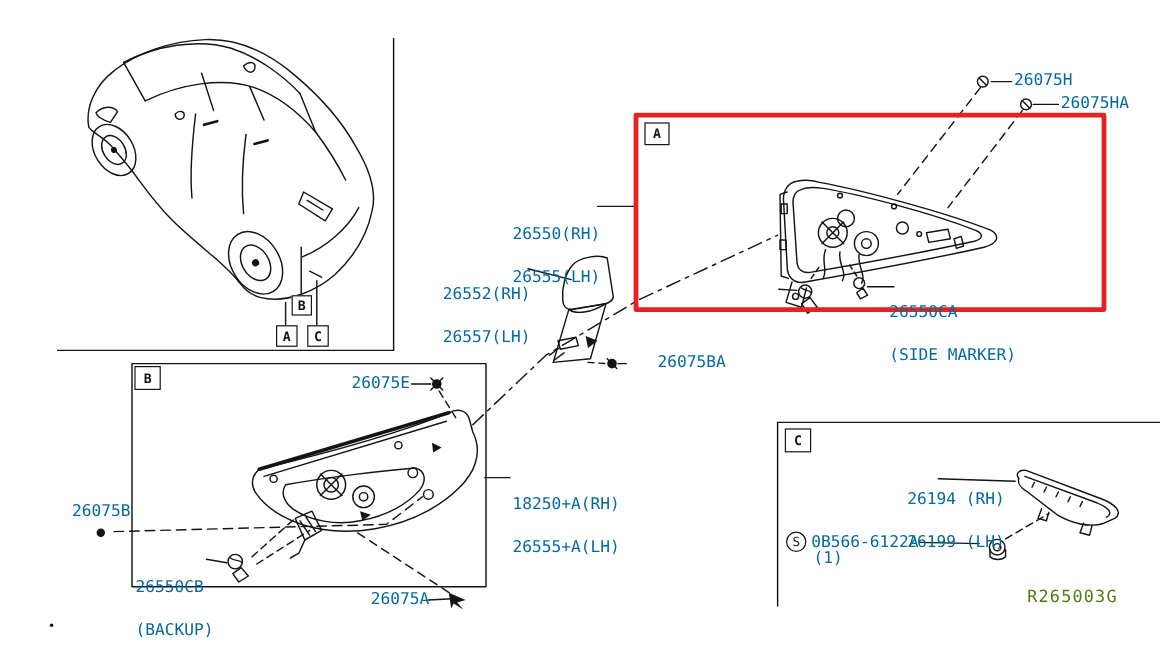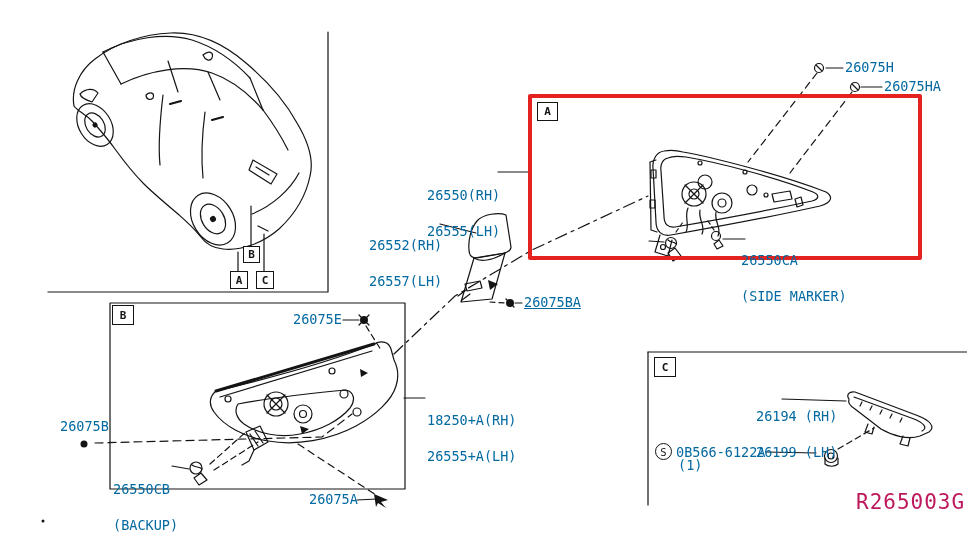--- a/index.html
+++ b/index.html
@@ -4,21 +4,21 @@
 <style>
   html,body{margin:0;padding:0;background:#fff;}
   #stage{position:relative;width:967px;height:550px;background:#fff;overflow:hidden;
          font-family:"DejaVu Sans Mono","Liberation Mono",monospace;color:#141414;}
   #linework{position:absolute;left:0;top:0;}
   .lbl{position:absolute;font-size:13.5px;line-height:12px;white-space:pre;color:#0369a1;}
   .lbl span{display:block;}
   .letterbox{position:absolute;border:1.5px solid #141414;background:#fff;
              display:flex;align-items:center;justify-content:center;
              font-size:11px;font-weight:bold;color:#141414;}
-  .refcode{position:absolute;font-size:21px;letter-spacing:1px;color:#be185d;}
+  .refcode{position:absolute;font-size:14px;letter-spacing:1px;color:#4d7c0f;}
   .scircle{position:absolute;width:15px;height:15px;border:1.4px solid #141414;border-radius:50%;
            display:flex;align-items:center;justify-content:center;font-size:10.5px;color:#141414;}
   svg path, svg line, svg polyline, svg circle, svg ellipse, svg rect{
     stroke:#141414;stroke-width:1.2;fill:none;stroke-linecap:round;stroke-linejoin:round;}
   svg .fill{fill:#141414;stroke:none;}
   svg .thick{stroke-width:3;}
   svg .red{stroke:#e42320;stroke-width:4;}
 </style>
 </head>
 <body>
@@ -251,21 +251,21 @@
     <span>26552(RH)</span>
     <span>26557(LH)</span>
   </div>
 
 
   <div class="lbl" style="left:741px;top:230px;">
     <span>26550CA</span>
     <span>(SIDE MARKER)</span>
   </div>
 
-  <div class="lbl" style="left:524px;top:296px;text-decoration:underline;">26075BA</div>
+  <div class="lbl" style="left:548px;top:296px;">26075BA</div>
   <div class="lbl" style="left:293px;top:313px;">26075E</div>
 
   <div class="lbl" style="left:427px;top:390px;">
     <span>18250+A(RH)</span>
     <span>26555+A(LH)</span>
   </div>
 
   <div class="lbl" style="left:60px;top:420px;">26075B</div>
 
   <div class="lbl" style="left:113px;top:459px;">

